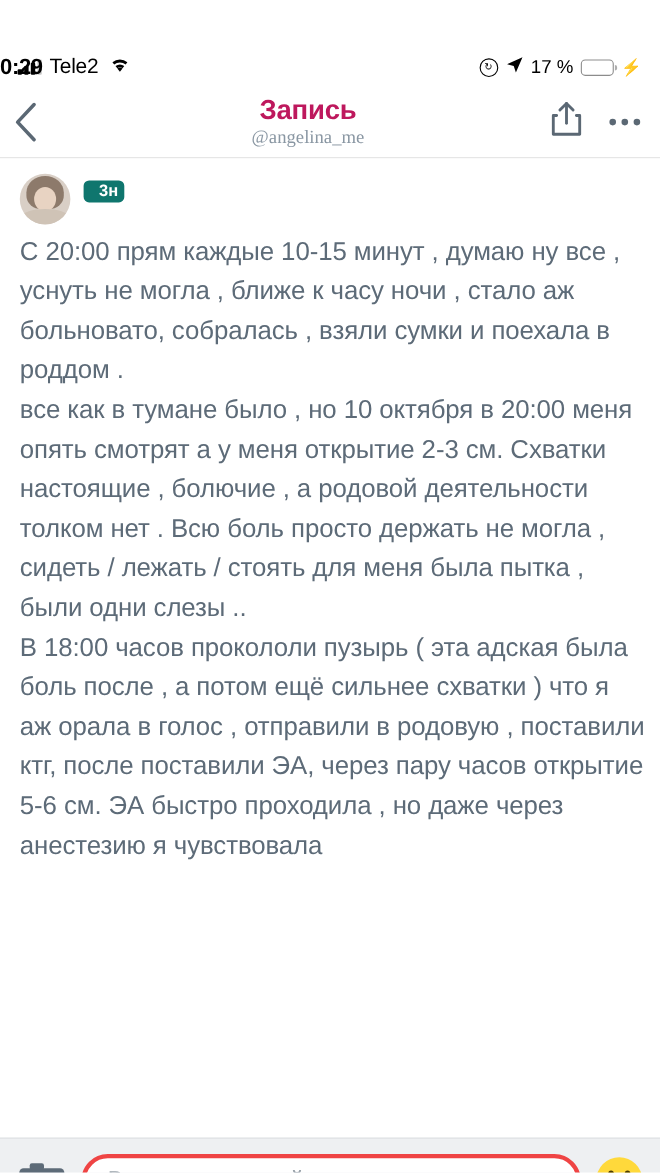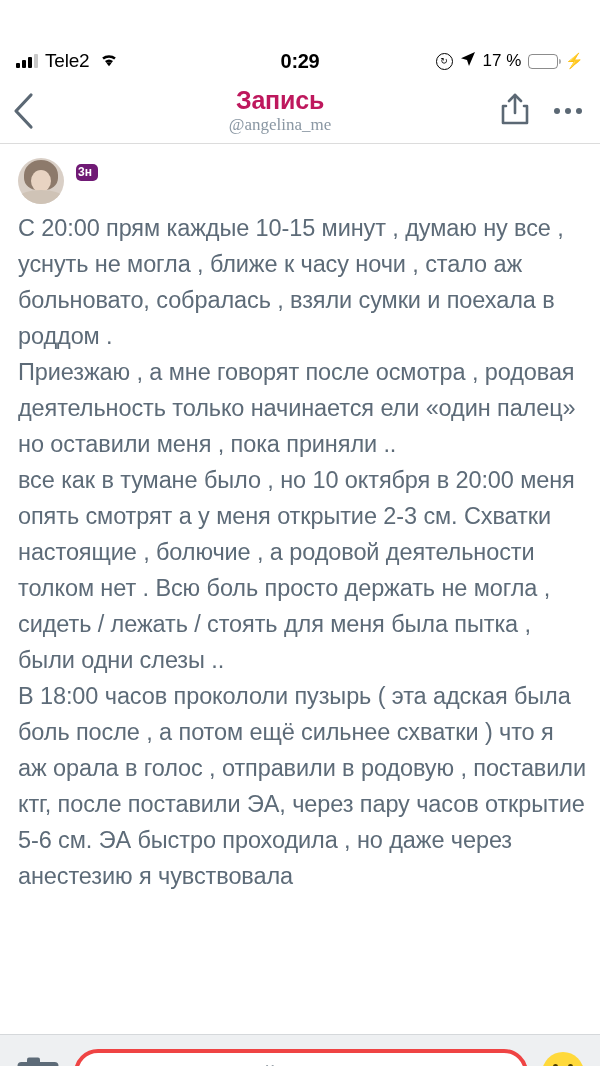--- a/index.html
+++ b/index.html
@@ -59,21 +59,20 @@
   .signal-bars i:nth-child(3) { height: 11px; }
   .signal-bars i:nth-child(4) { height: 14px; background: #c8c8c8; }
   .carrier {
     font-size: 19px;
     letter-spacing: -0.2px;
   }
   .wifi-icon { margin-left: 2px; }
   .status-center {
     position: absolute;
     left: 0; right: 0;
-    text-align: center;
     font-size: 20px;
     font-weight: 600;
     letter-spacing: -0.3px;
     pointer-events: none;
   }
   .status-right {
     margin-left: auto;
     display: flex;
     align-items: center;
     gap: 7px;
@@ -218,26 +217,26 @@
     align-items: center;
     gap: 9px;
     padding-top: 6px;
   }
   .username {
     font-size: 24px;
     color: #4a5a68;
     letter-spacing: -0.2px;
   }
   .badge {
-    background: #701a75;
+    background: #0f766e;
     color: #ffffff;
-    font-size: 12px;
+    font-size: 15px;
     font-weight: bold;
     border-radius: 5px;
-    padding: 2px 6px 3px 2px;
+    padding: 2px 6px 3px 14px;
     line-height: 1;
   }
   .post-text {
     margin-top: 6px;
     padding-left: 4px;
     font-size: 23.5px;
     line-height: 36px;
     color: #5d6b78;
     letter-spacing: -0.1px;
   }
@@ -379,21 +378,20 @@
         <span class="hair"></span>
         <span class="face"></span>
         <span class="shoulders"></span>
       </div>
       <div class="username-row">
         <span class="badge">3н</span>
       </div>
     </div>
     <div class="post-text">
       <p>С 20:00 прям каждые 10-15 минут , думаю ну все , уснуть не могла , ближе к часу ночи , стало аж больновато, собралась , взяли сумки и поехала в роддом .</p>
-      <p>Приезжаю , а мне говорят после осмотра , родовая деятельность только начинается ели «один палец» но оставили меня , пока приняли ..</p>
       <p>все как в тумане было , но 10 октября в 20:00 меня опять смотрят а у меня открытие 2-3 см. Схватки настоящие , болючие , а родовой деятельности толком нет . Всю боль просто держать не могла , сидеть / лежать / стоять для меня была пытка , были одни слезы ..</p>
       <p>В 18:00 часов прокололи пузырь ( эта адская была боль после , а потом ещё сильнее схватки ) что я аж орала в голос , отправили в родовую , поставили ктг, после поставили ЭА, через пару часов открытие 5-6 см. ЭА быстро проходила , но даже через анестезию я чувствовала</p>
     </div>
   </div>
 
   <div class="comment-bar">
     <span class="camera-icon">
       <svg width="44" height="34" viewBox="0 0 44 34">
         <rect x="1.5" y="6" width="41" height="26" rx="4" fill="#5d6b78"></rect>
         <rect x="11" y="1.5" width="13" height="6" rx="2" fill="#5d6b78"></rect>

